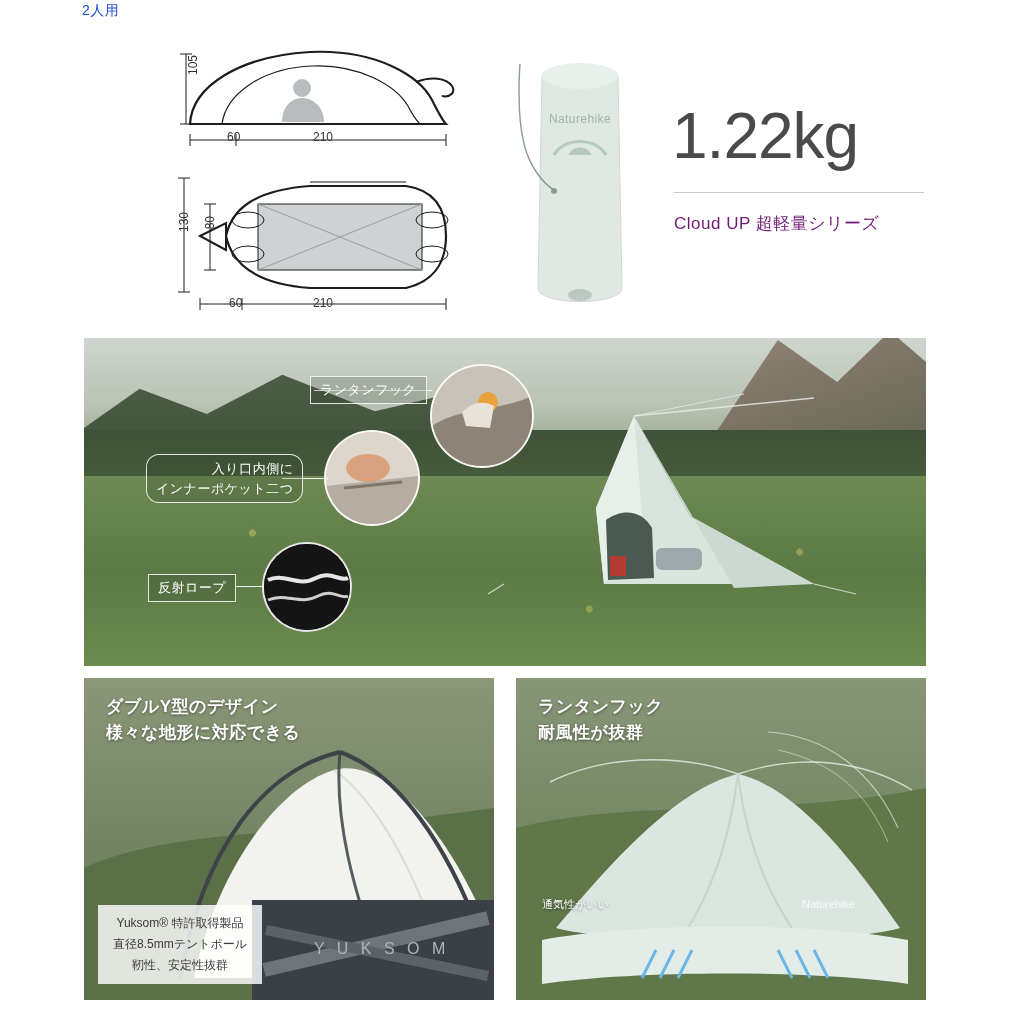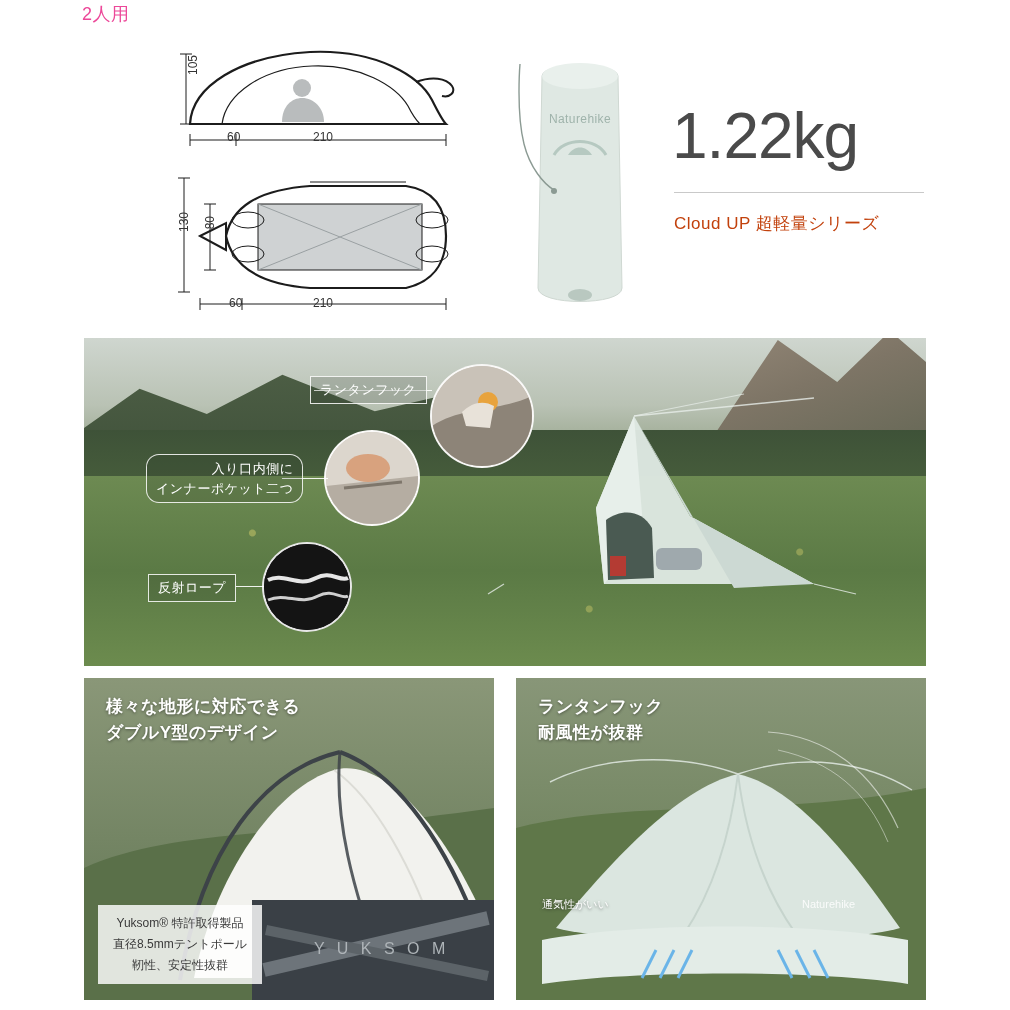--- a/index.html
+++ b/index.html
@@ -19,22 +19,22 @@
     position: relative;
     width: 1010px;
     height: 1010px;
   }
 
   
   .spec-label {
     position: absolute;
     left: 82px;
     top: 2px;
-    font-size: 18px;
-    color: #ec4899;
+    font-size: 14px;
+    color: #1d4ed8;
     letter-spacing: 0.5px;
   }
 
   .dim-num {
     font-size: 12px;
     color: #333;
     font-family: "Liberation Sans", sans-serif;
   }
   .vert {
     writing-mode: vertical-rl;
@@ -59,21 +59,21 @@
     top: 192px;
     width: 250px;
     height: 1px;
     background: #c9c9c9;
   }
   .series {
     position: absolute;
     left: 674px;
     top: 212px;
     font-size: 17px;
-    color: #c2410c;
+    color: #701a75;
     letter-spacing: 0.5px;
   }
 
   
   .scene {
     position: absolute;
     left: 84px;
     top: 338px;
     width: 842px;
     height: 328px;
@@ -337,22 +337,22 @@
 
       <g>
         <rect x="168" y="222" width="242" height="100" fill="#3a4046"></rect>
         <path d="M180 292 L404 240" stroke="#6d747a" stroke-width="14"></path>
         <path d="M182 252 L404 298" stroke="#5c6368" stroke-width="10"></path>
         <text x="230" y="276" font-size="16" letter-spacing="4" fill="#aeb4b8" font-family="Liberation Sans, sans-serif">Y U K S O M</text>
       </g>
     </svg>
 
     <div class="panel-title">
+      <div>ダブルY型のデザイン</div>
       <div>様々な地形に対応できる</div>
-      <div>ダブルY型のデザイン</div>
     </div>
 
     <div class="note-box">
       <div>Yuksom® 特許取得製品</div>
       <div>直径8.5mmテントポール</div>
       <div>靭性、安定性抜群</div>
     </div>
   </div>
 
   <div class="panel right">

